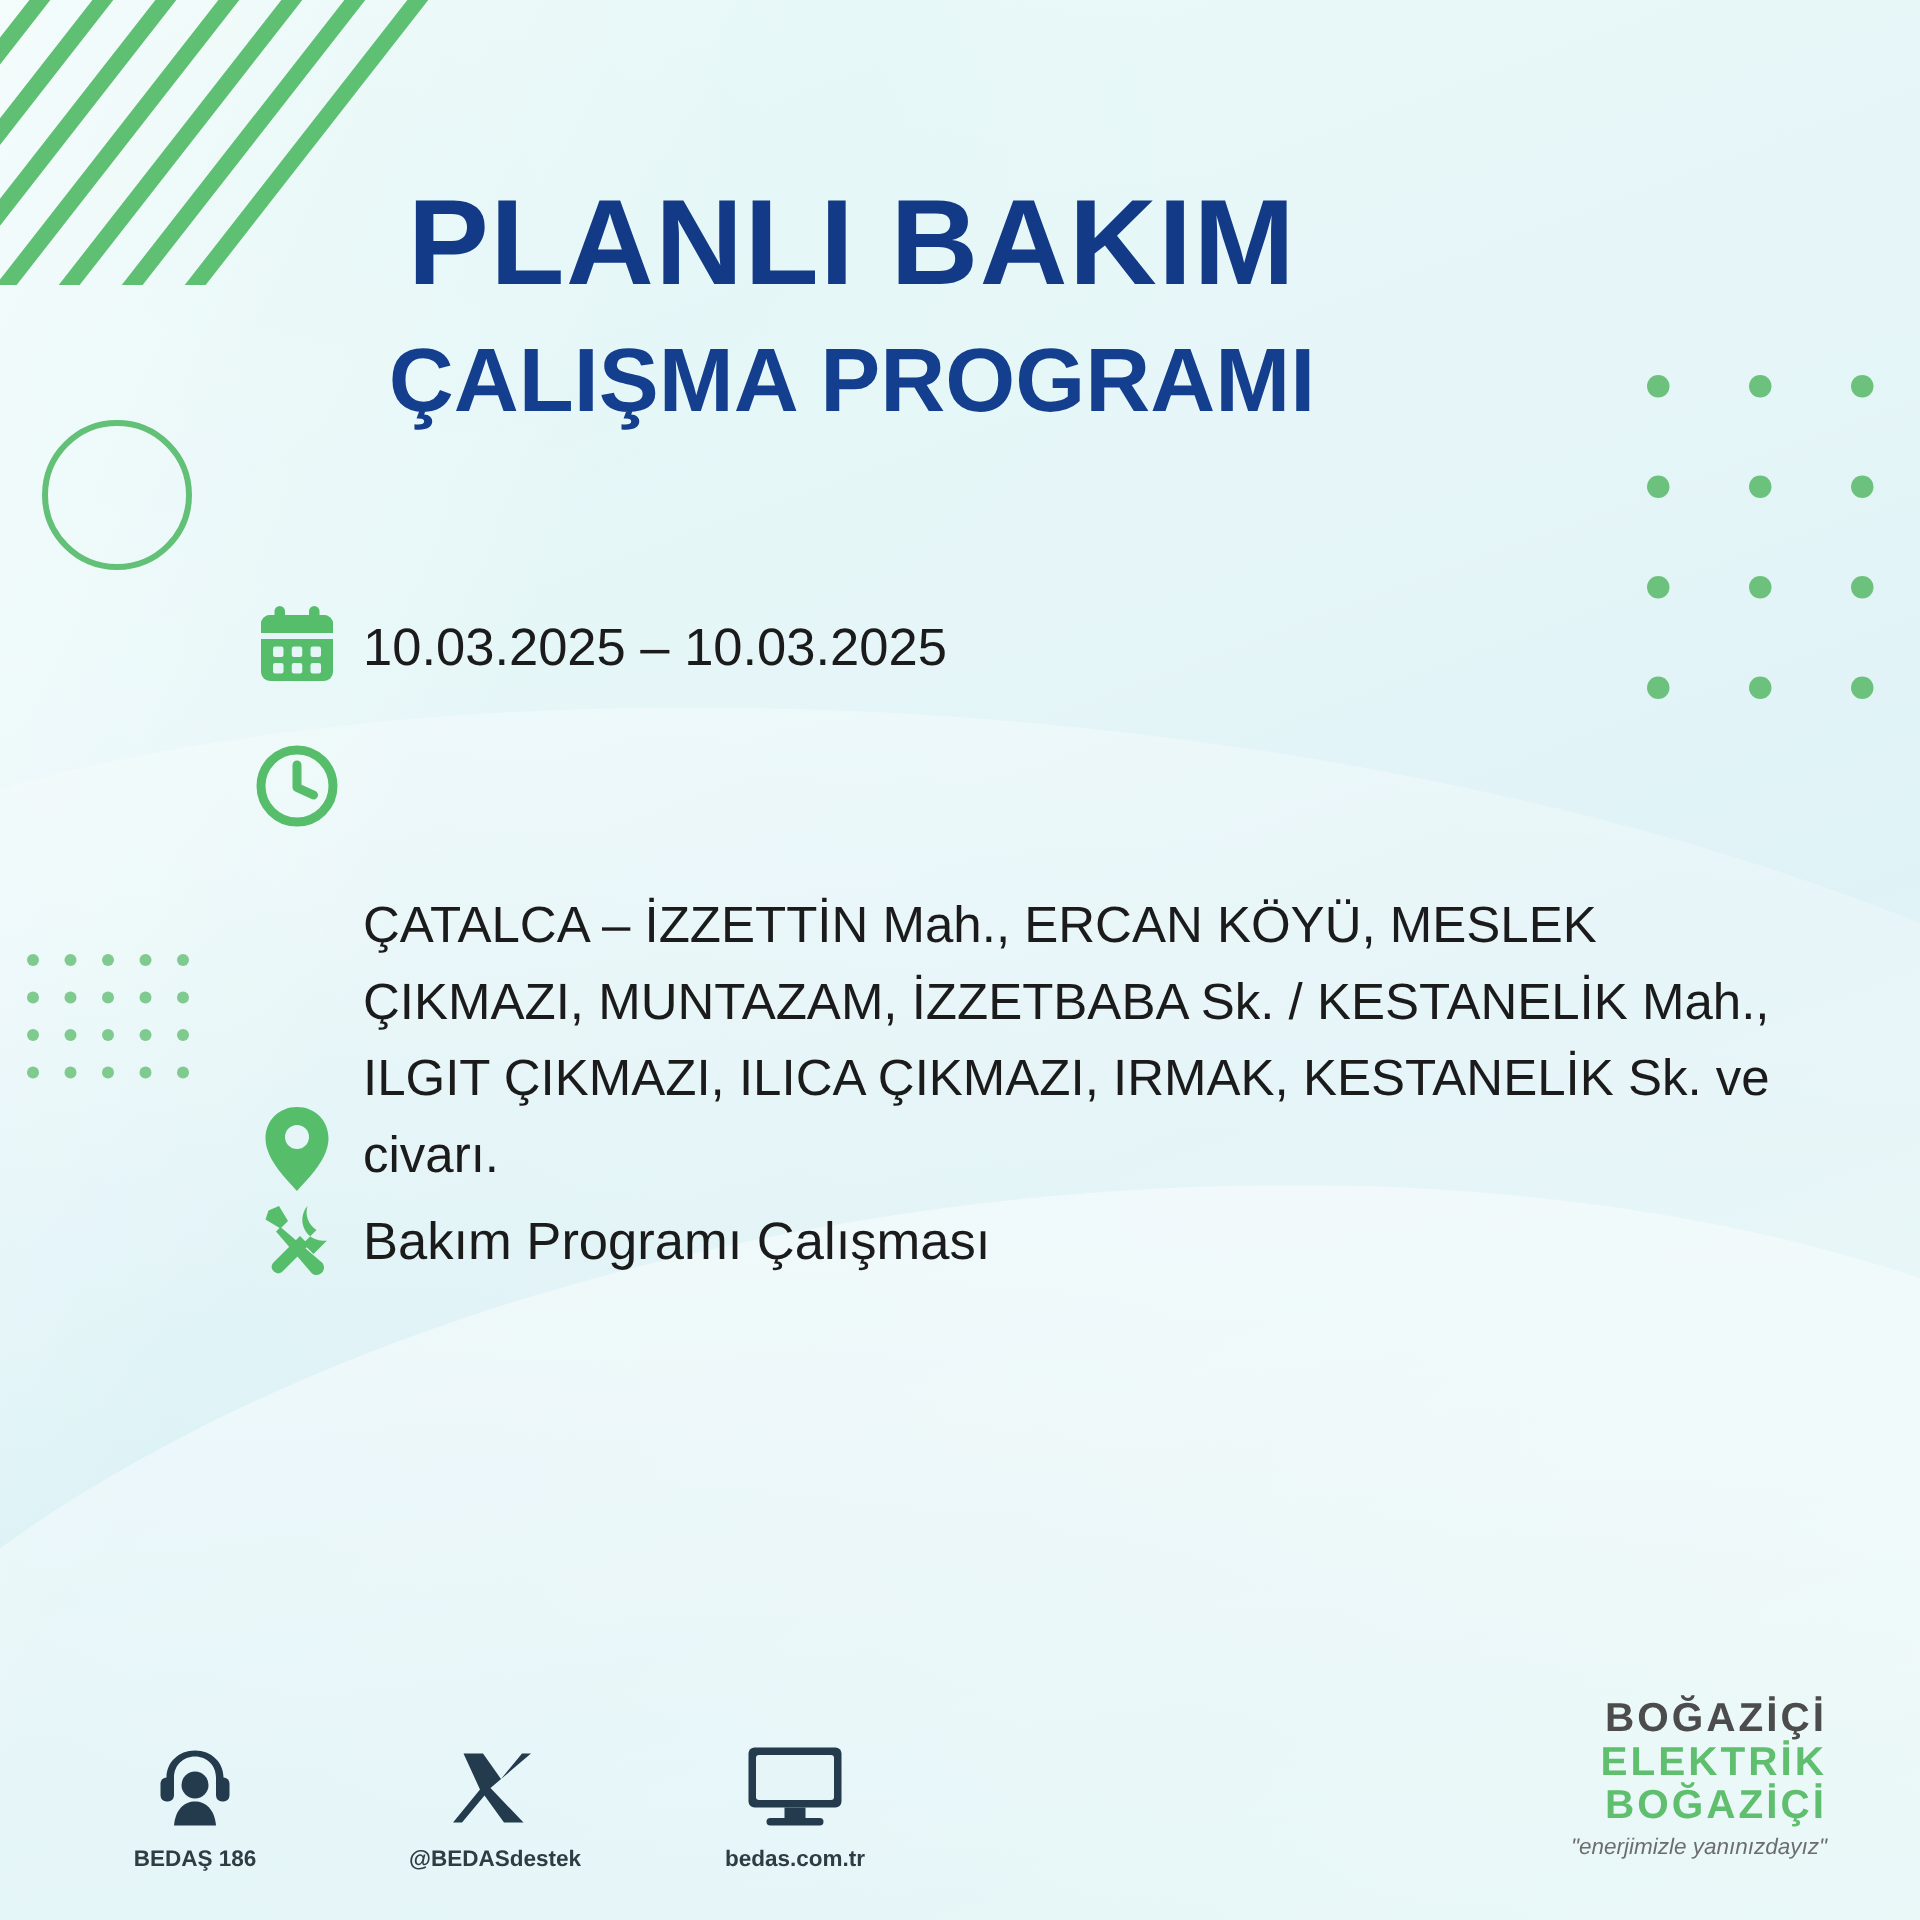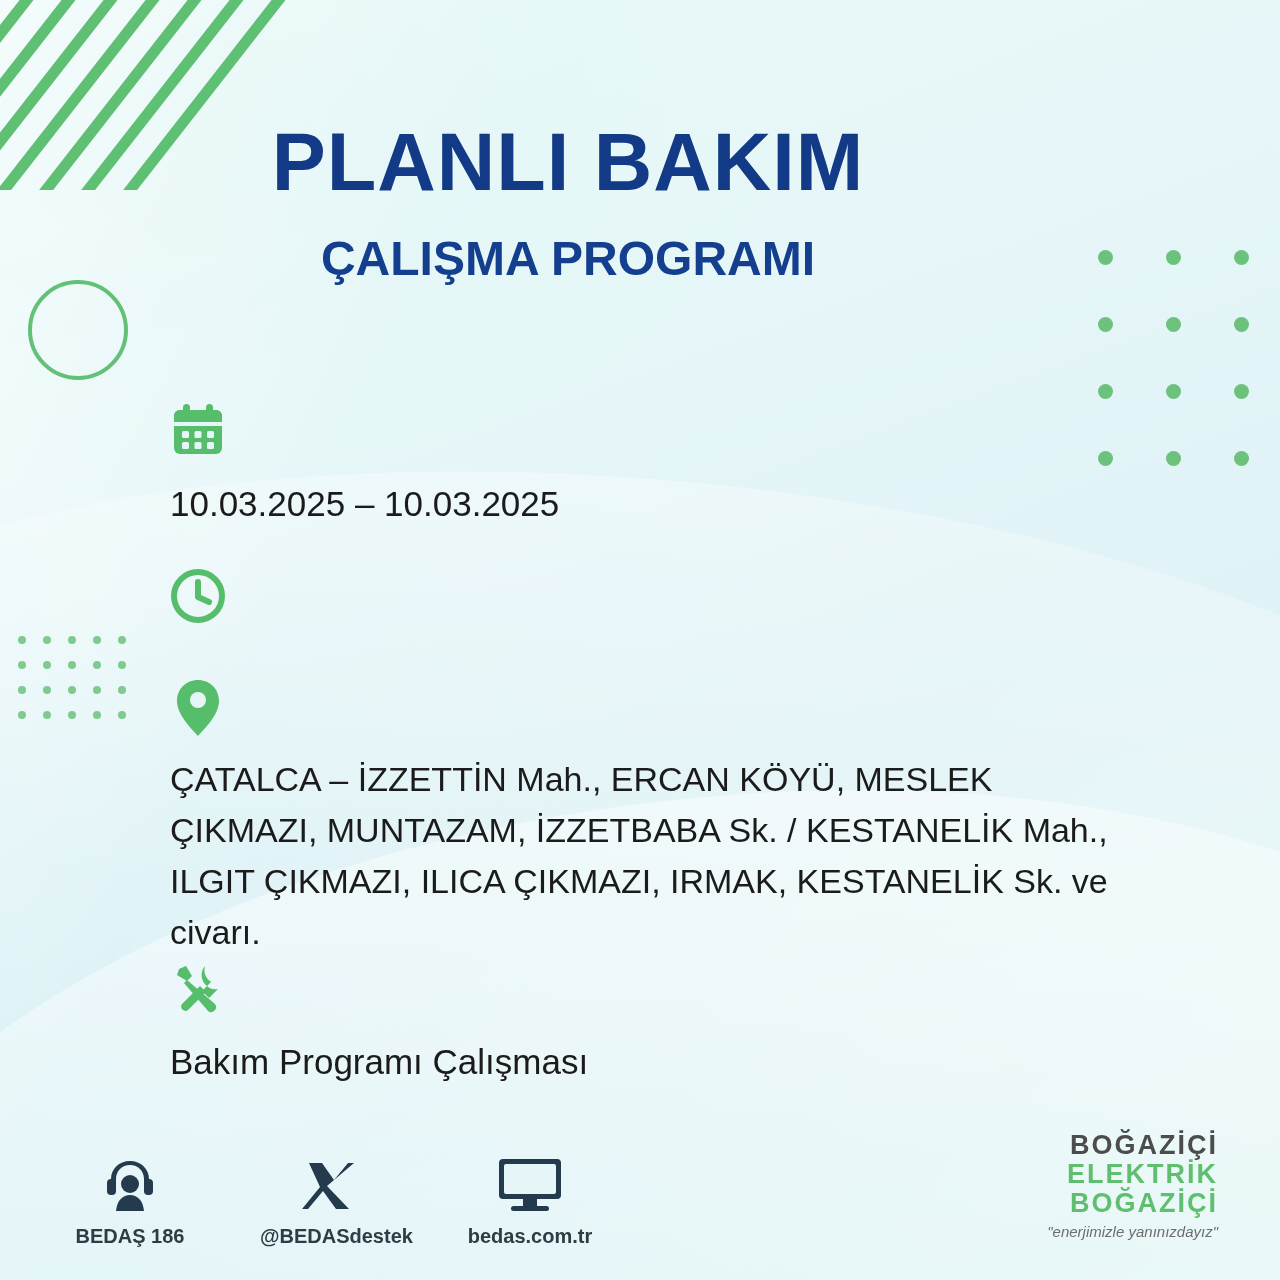--- a/index.html
+++ b/index.html
@@ -121,40 +121,39 @@
   }
   .title-main {
     font-size: 81px;
     font-weight: bold;
     letter-spacing: 1px;
     color: #123a86;
     line-height: 1.0;
     margin: 0;
   }
   .title-sub {
-    font-size: 48px;
+    font-size: 60px;
     font-weight: bold;
     letter-spacing: 0px;
     color: #143f8e;
     line-height: 1.0;
-    margin-top: 32px;
+    margin-top: 21px;
   }
 
   
   .info {
     position: absolute;
     top: 400px;
     left: 170px;
     width: 1070px;
   }
   .row {
     display: flex;
-    align-items: flex-start;
+    align-items: flex-end;
     margin-bottom: 36px;
-    flex-direction: column;
   }
   .row .ico {
     width: 72px;
     flex: 0 0 72px;
     display: flex;
     justify-content: flex-start;
     padding-top: 2px;
   }
   .row .txt {
     font-size: 35px;
@@ -190,21 +189,21 @@
     width: 140px;
   }
   .contact .cico {
     height: 62px;
     display: flex;
     align-items: flex-end;
     justify-content: center;
   }
   .contact .clabel {
     margin-top: 10px;
-    font-size: 20px;
+    font-size: 15px;
     color: #2e3c44;
     font-weight: bold;
   }
 
   .brand {
     position: absolute;
     right: 62px;
     bottom: 18px;
     text-align: right;
     line-height: 1.06;

